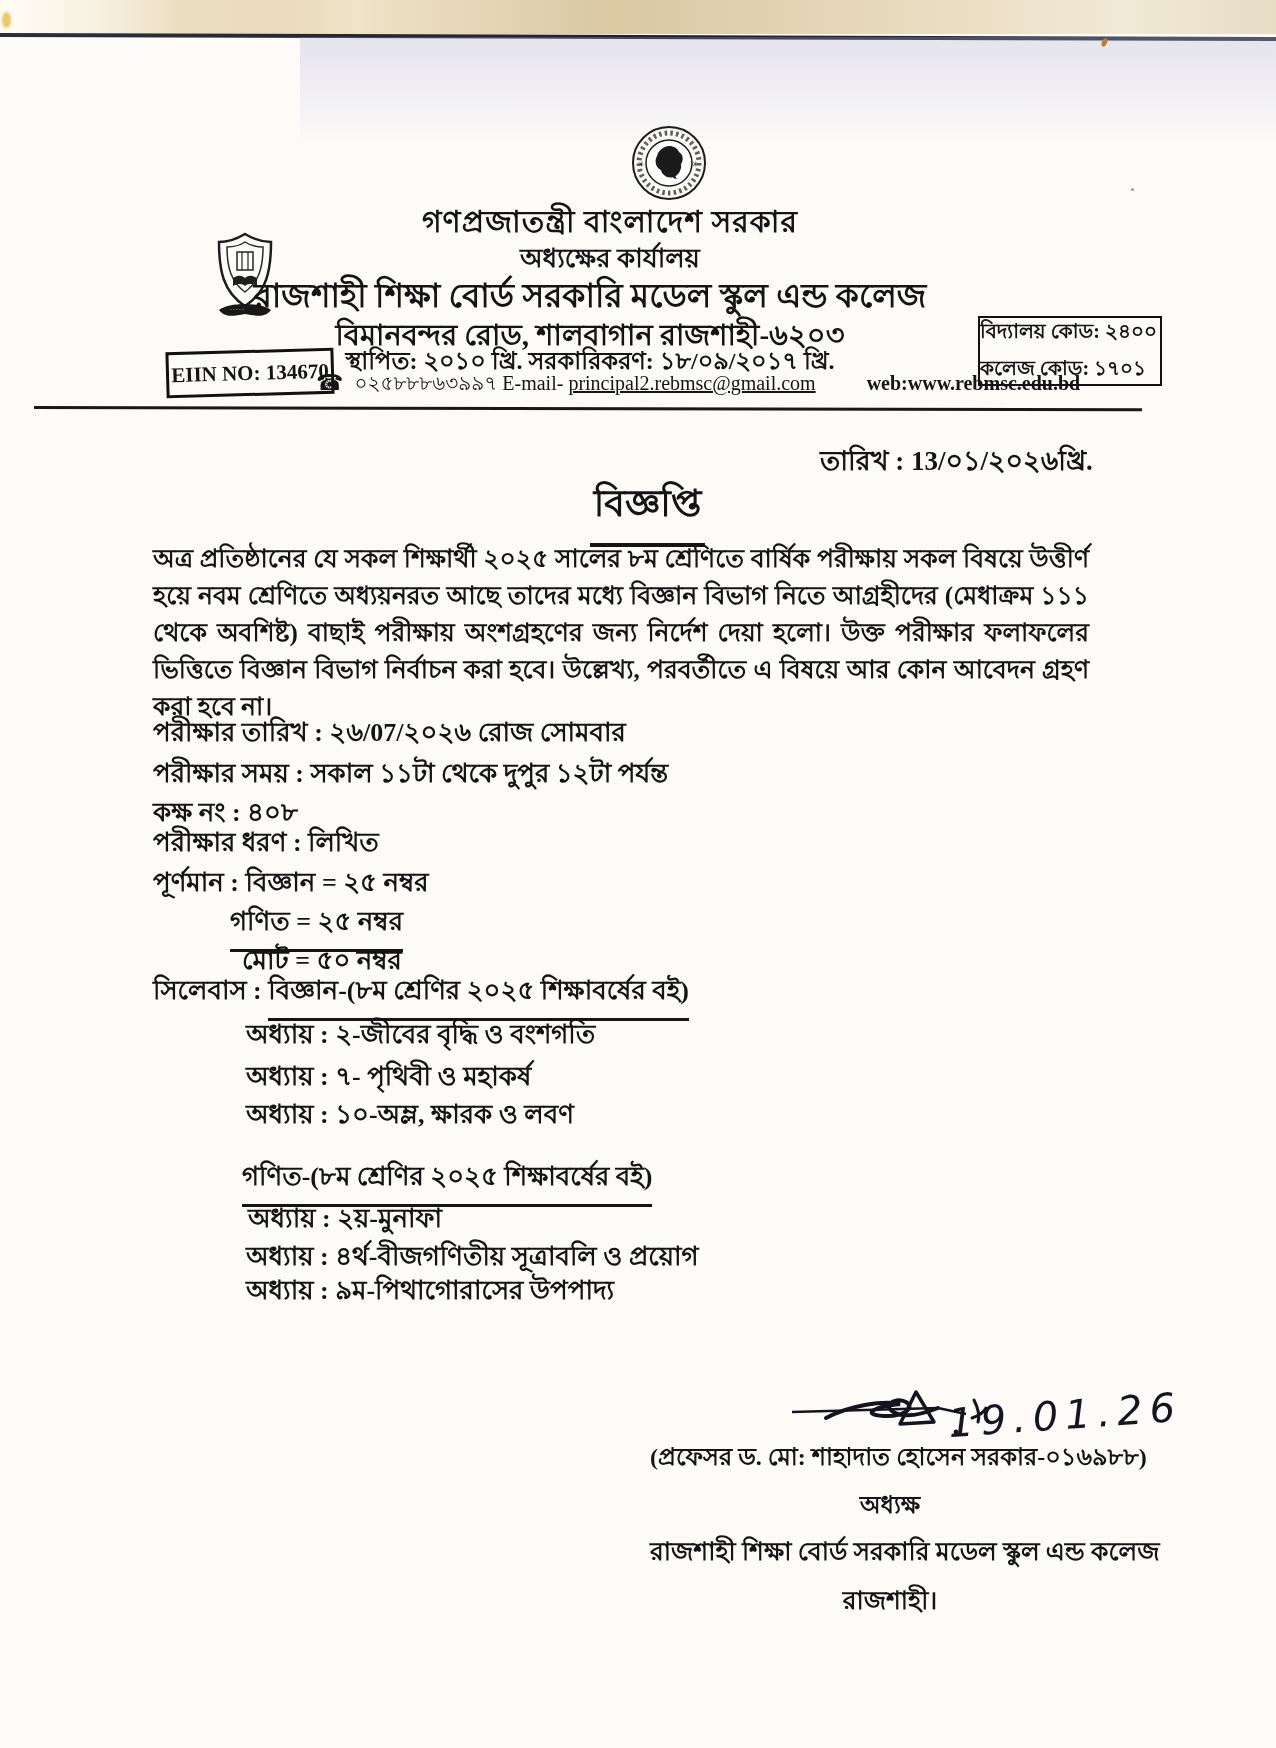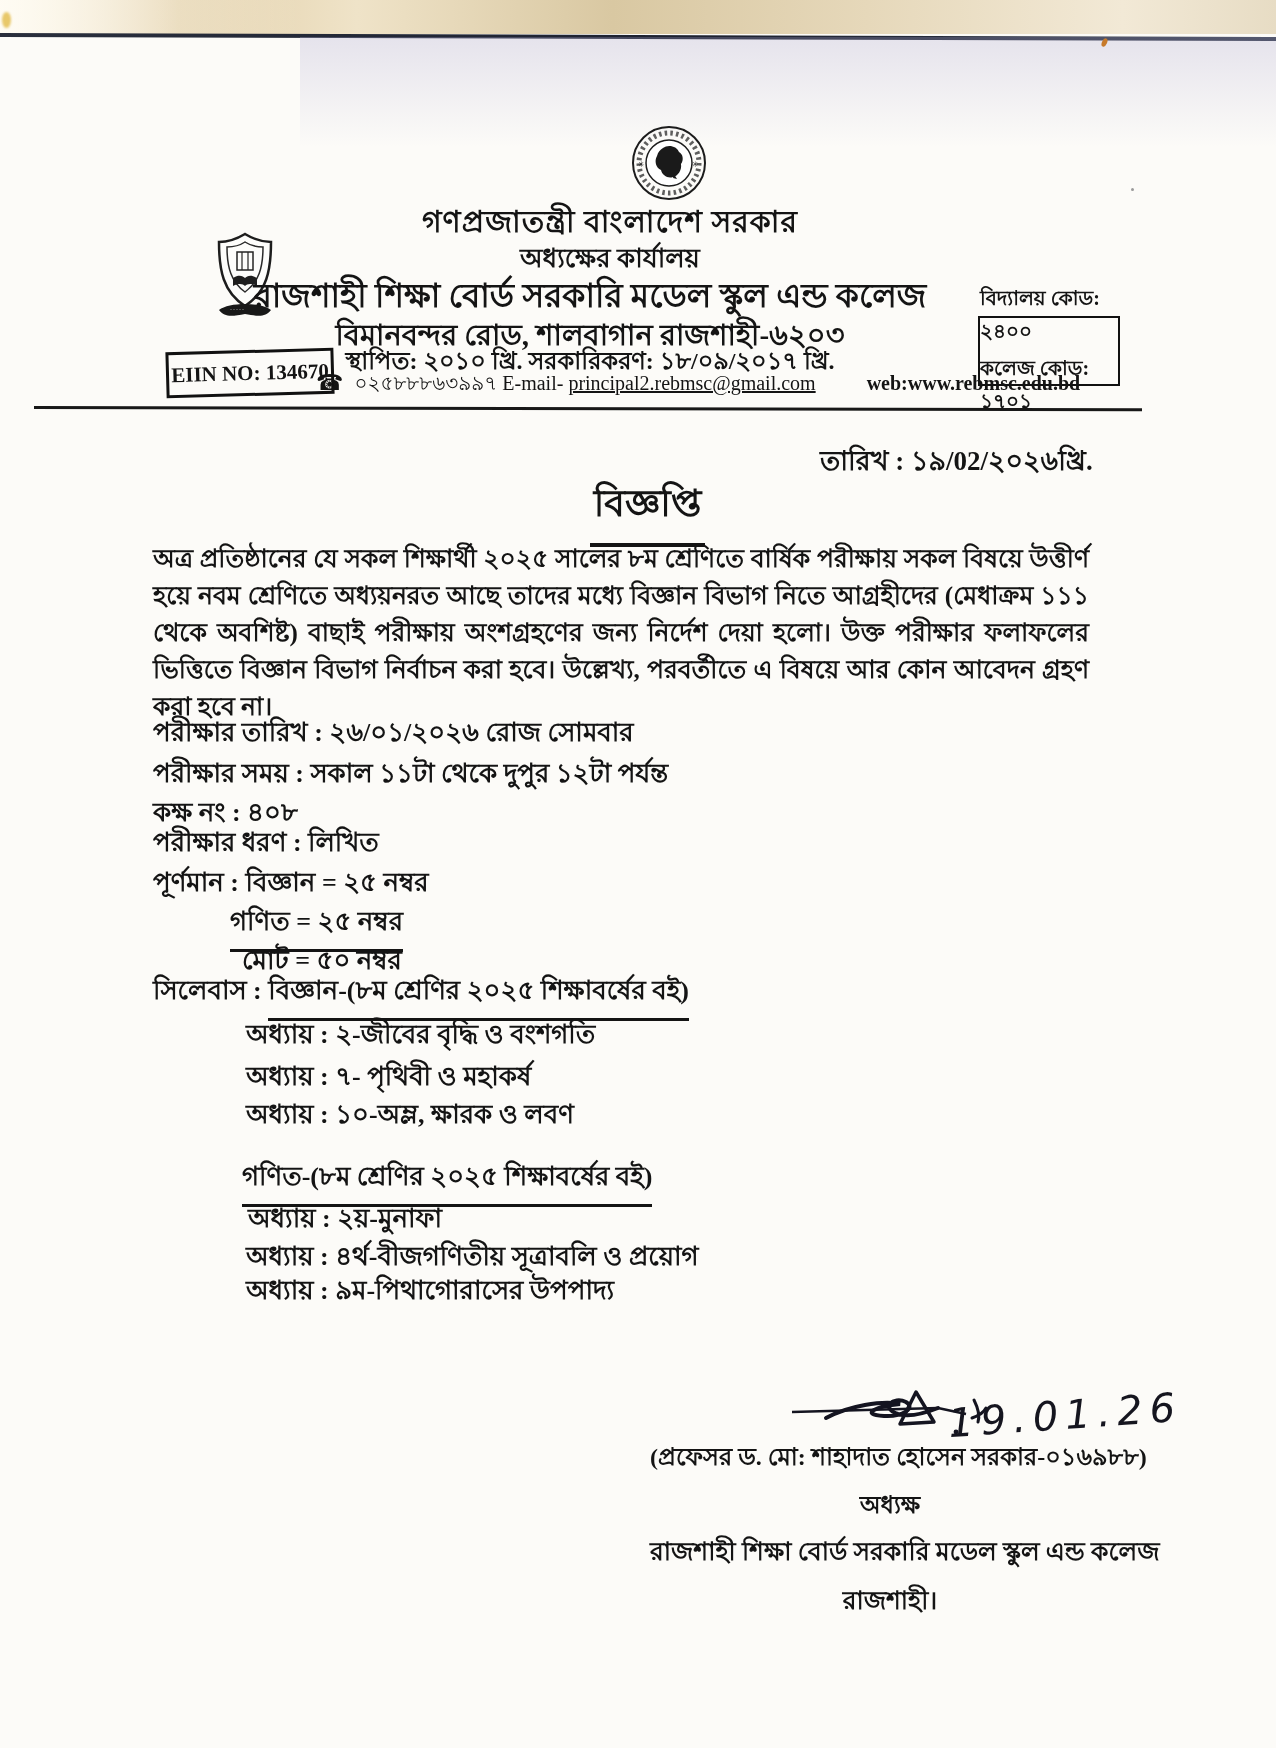--- a/index.html
+++ b/index.html
@@ -42,21 +42,21 @@
   .inst-line  { top:270px; font-size:33px; font-weight:bold; }
   .addr-line  { top:312px; font-size:29px; font-weight:bold; }
   .est-line   { top:342px; font-size:24px; font-weight:bold; }
   .eiin-box {
     position:absolute; left:166px; top:350px; width:168px; height:46px;
     border:3px solid #111; transform:rotate(-1.6deg);
     display:flex; align-items:center; justify-content:center;
     font-size:21px; font-weight:bold; font-family:"Liberation Serif",serif;
   }
   .codes-box {
-    position:absolute; left:978px; top:316px; width:142px; height:70px;
+    position:absolute; left:978px; top:316px; width:184px; height:70px;
     border:2px solid #111; display:flex; flex-direction:column;
     align-items:flex-start; justify-content:center; gap:4px;
     font-size:20px; font-weight:bold;
   }
   .contact-line { position:absolute; left:316px; top:368px; font-size:20px; white-space:nowrap; }
   .contact-line .phone-ic { font-size:22px; margin-right:6px; }
   .contact-line .email { text-decoration:underline; }
   .contact-line .web { margin-left:46px; font-weight:bold; }
 
   .divider {
@@ -155,26 +155,26 @@
 
   <div class="contact-line">
     <span class="phone-ic">☎</span>
     <span>০২৫৮৮৮৬৩৯৯৭</span>
     <span>E-mail-</span>
     <span class="email">principal2.rebmsc@gmail.com</span>
     <span class="web">web:www.rebmsc.edu.bd</span>
   </div>
 
   <div class="divider"></div>
-  <div class="date-line">তারিখ : ১৯/02/২০২৬খ্রি.</div>
+  <div class="date-line">তারিখ : 13/০১/২০২৬খ্রি.</div>
 
   <div class="title"><span>বিজ্ঞপ্তি</span></div>
   <p class="body-par">অত্র প্রতিষ্ঠানের যে সকল শিক্ষার্থী ২০২৫ সালের ৮ম শ্রেণিতে বার্ষিক পরীক্ষায় সকল বিষয়ে উত্তীর্ণ হয়ে নবম শ্রেণিতে অধ্যয়নরত আছে তাদের মধ্যে বিজ্ঞান বিভাগ নিতে আগ্রহীদের (মেধাক্রম ১১১ থেকে অবশিষ্ট) বাছাই পরীক্ষায় অংশগ্রহণের জন্য নির্দেশ দেয়া হলো। উক্ত পরীক্ষার ফলাফলের ভিত্তিতে বিজ্ঞান বিভাগ নির্বাচন করা হবে। উল্লেখ্য, পরবর্তীতে এ বিষয়ে আর কোন আবেদন গ্রহণ করা হবে না।</p>
 
-  <div class="dline pos-exam-date">পরীক্ষার তারিখ : ২৬/০১/২০২৬ রোজ সোমবার</div>
+  <div class="dline pos-exam-date">পরীক্ষার তারিখ : ২৬/07/২০২৬ রোজ সোমবার</div>
   <div class="dline pos-exam-time">পরীক্ষার সময় : সকাল ১১টা থেকে দুপুর ১২টা পর্যন্ত</div>
   <div class="dline pos-room">কক্ষ নং : ৪০৮</div>
   <div class="dline pos-type">পরীক্ষার ধরণ : লিখিত</div>
   <div class="dline pos-marks-sci">পূর্ণমান : বিজ্ঞান = ২৫ নম্বর</div>
   <div class="dline pos-marks-math"><span class="u">গণিত = ২৫ নম্বর</span></div>
   <div class="dline pos-marks-tot">মোট = ৫০ নম্বর</div>
 
   <div class="dline pos-syllabus">
     <span>সিলেবাস : </span><span class="u">বিজ্ঞান-(৮ম শ্রেণির ২০২৫ শিক্ষাবর্ষের বই)</span>
   </div>

